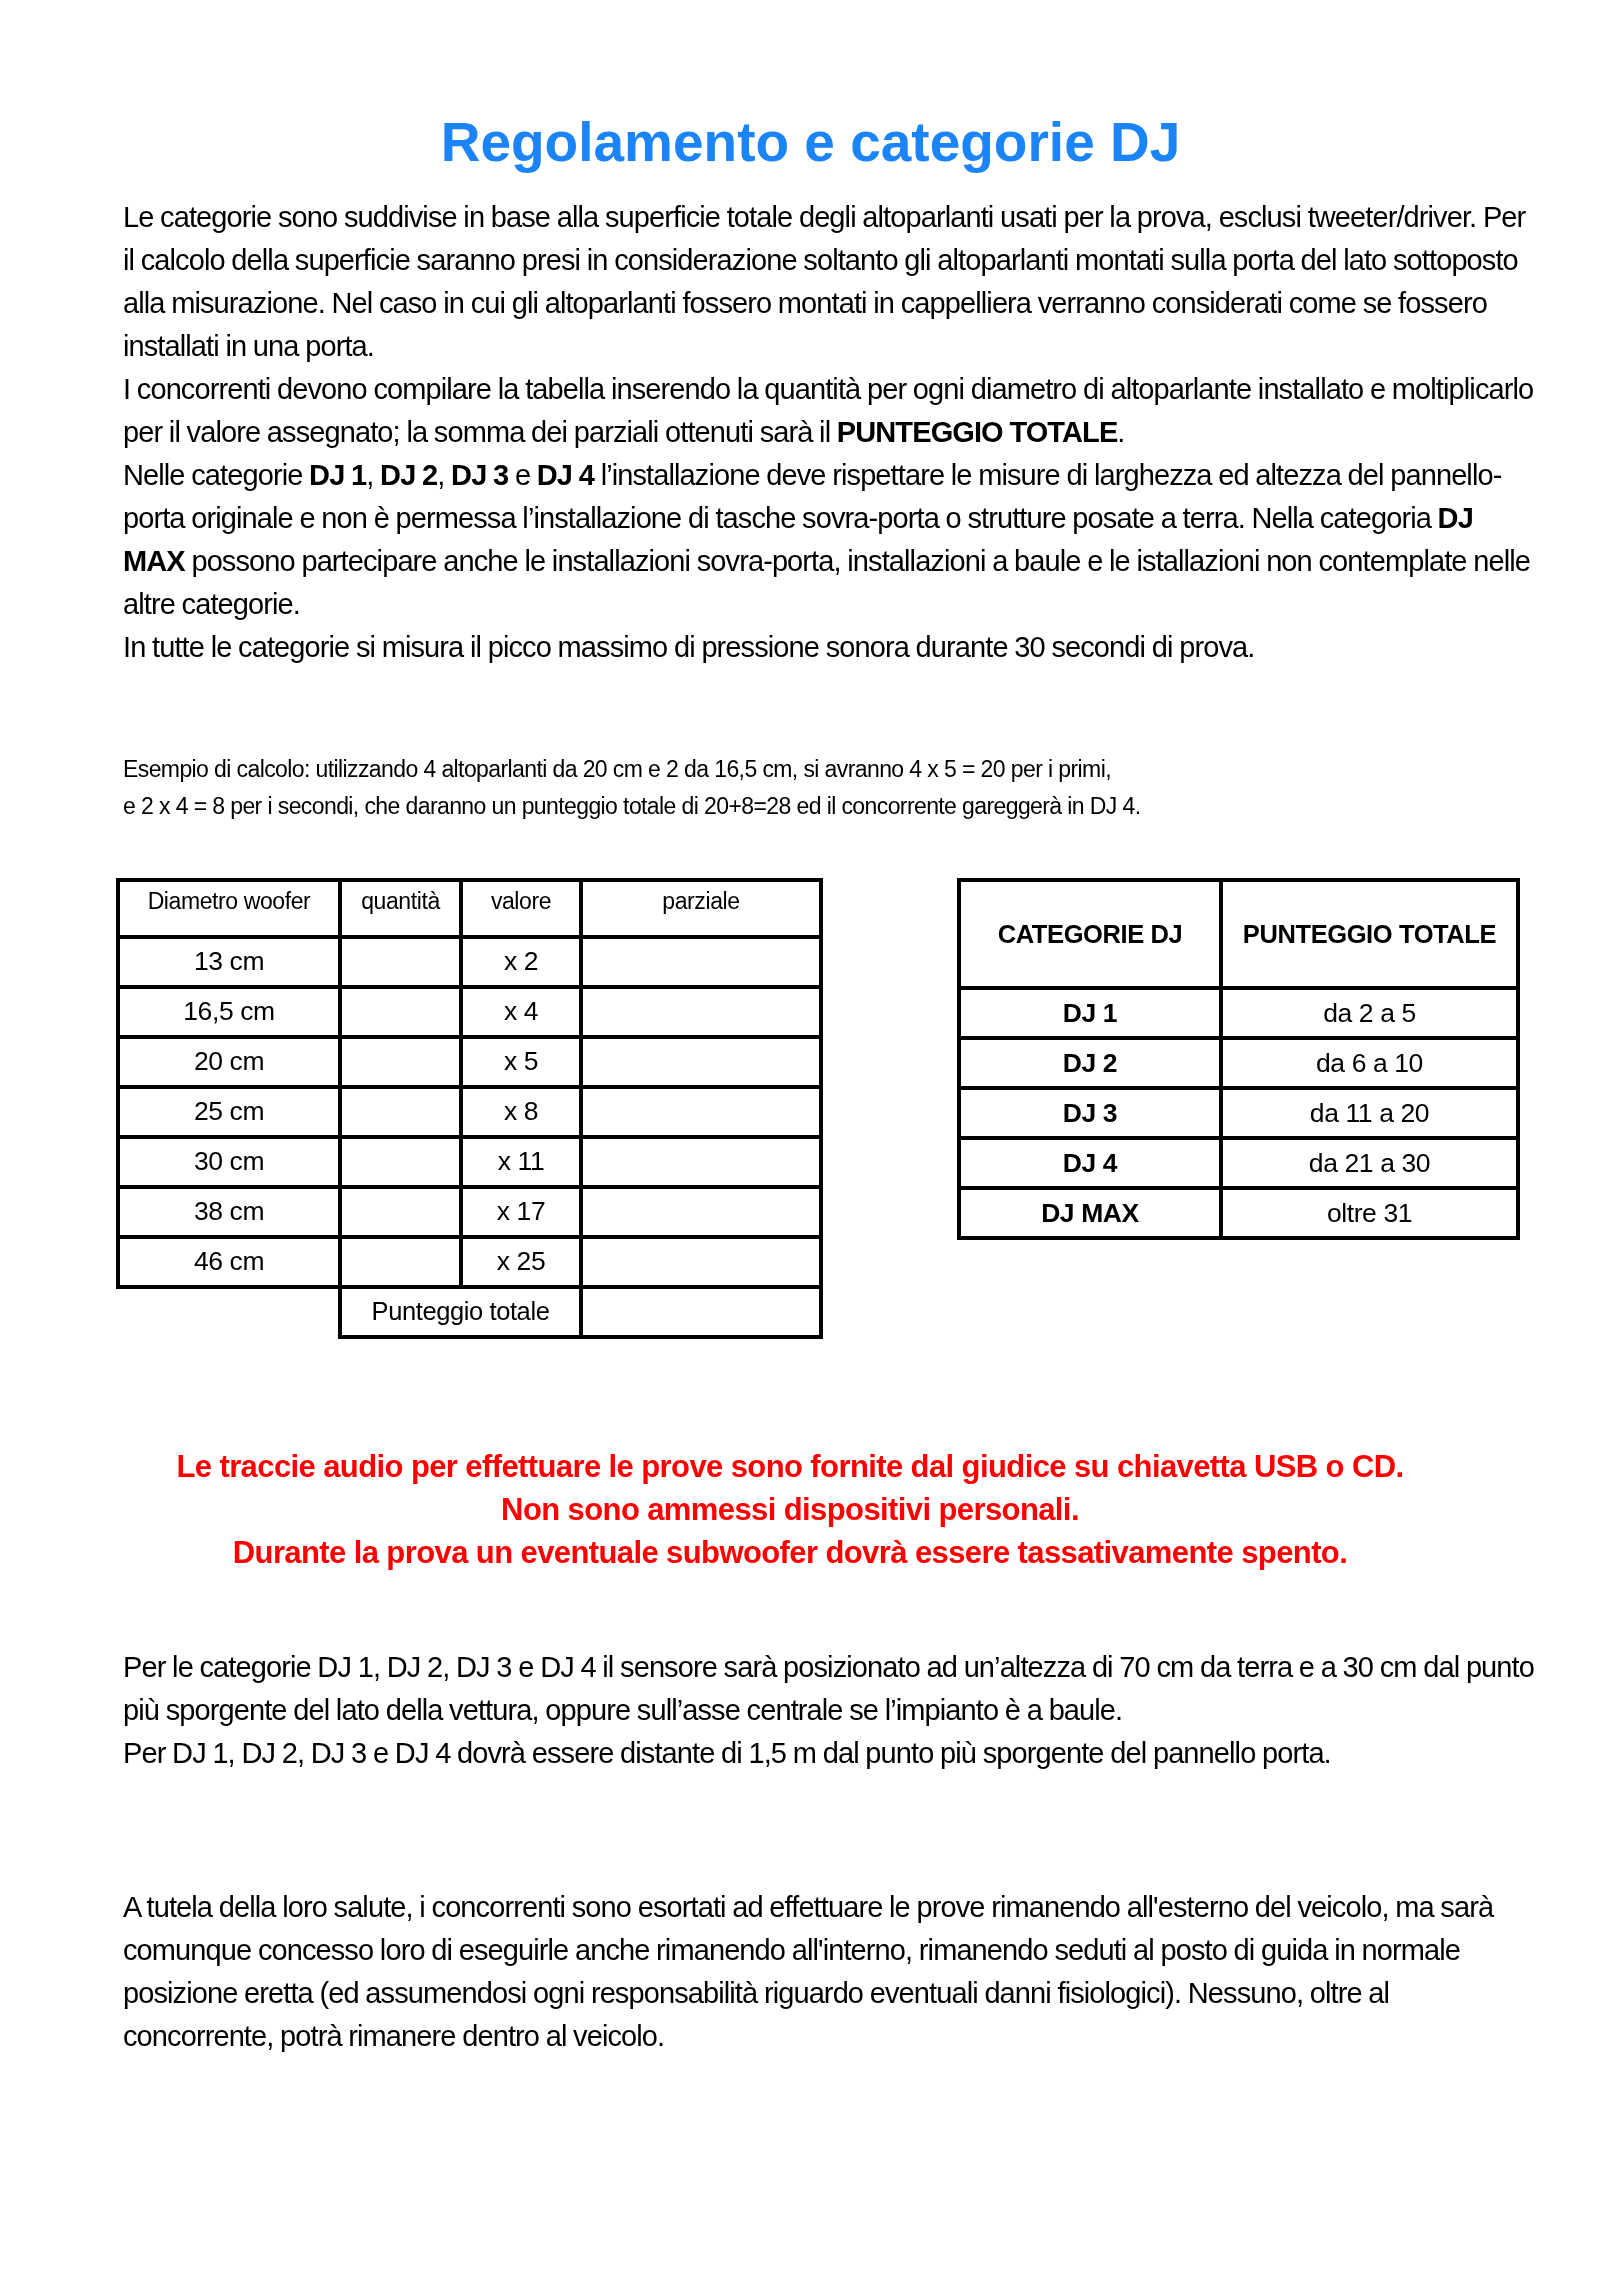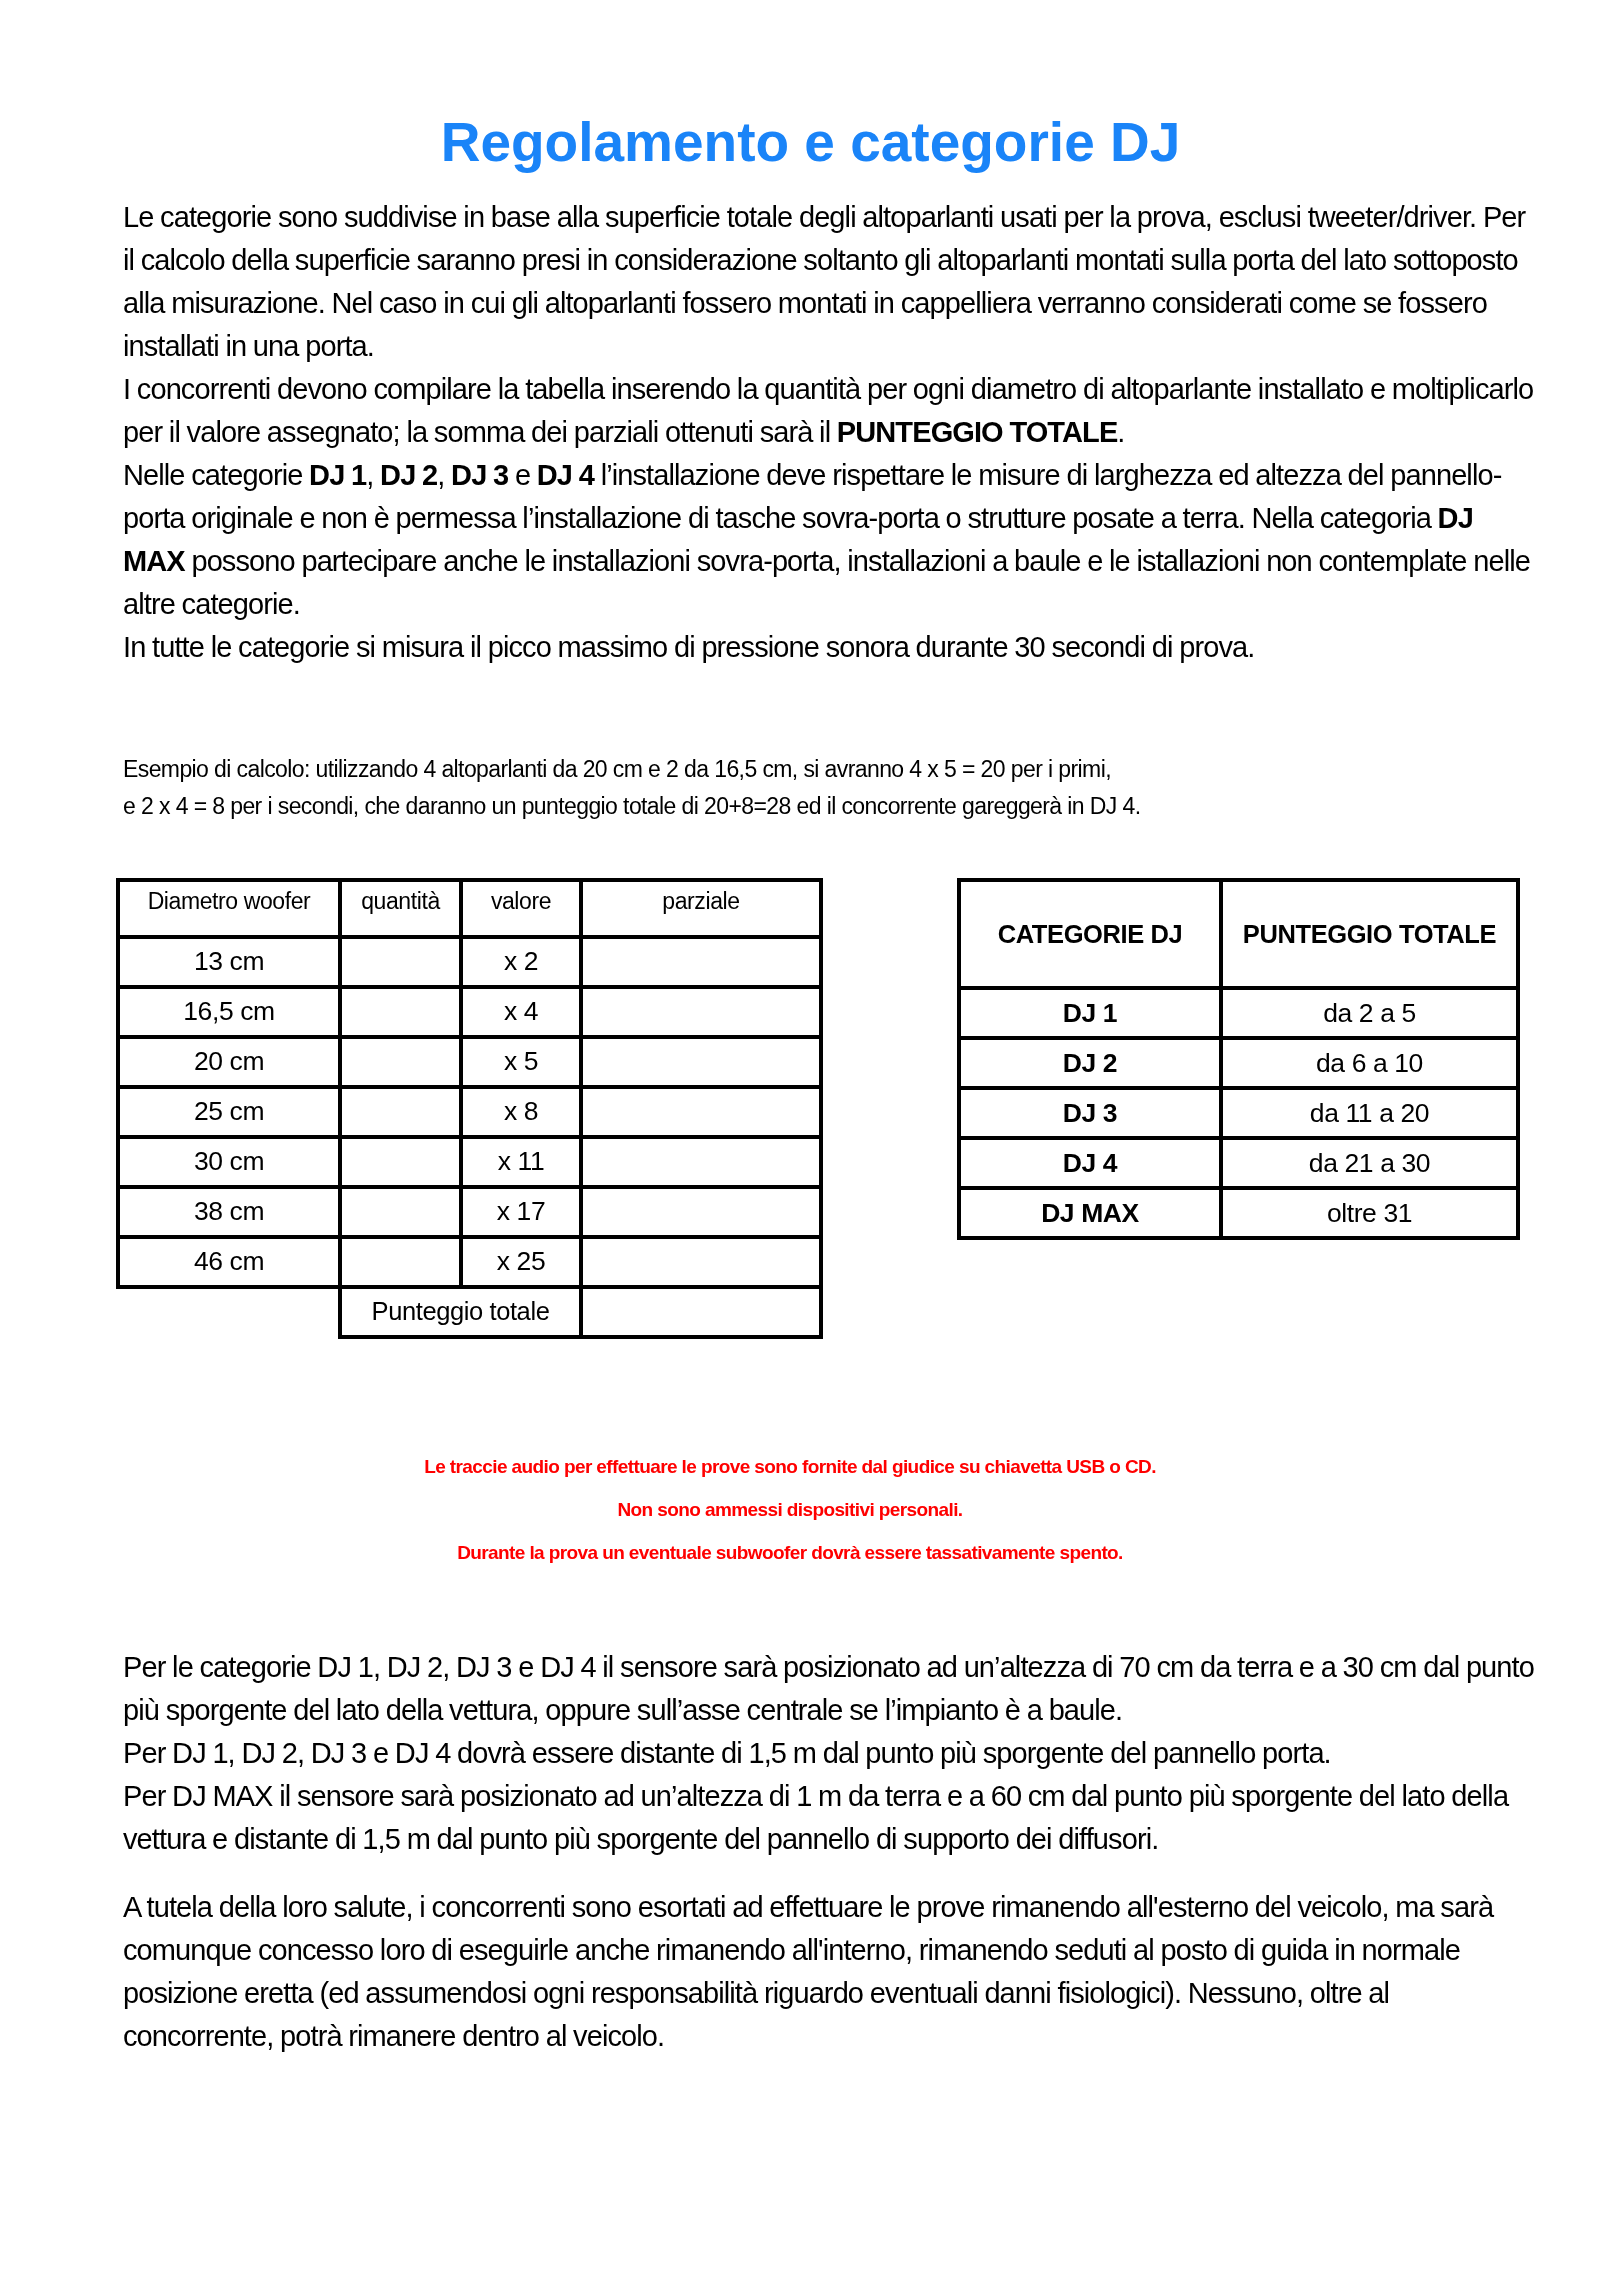--- a/index.html
+++ b/index.html
@@ -7,21 +7,21 @@
          font-family:"Liberation Sans", sans-serif; color:#000; }
   .title { position:absolute; left:0; top:110px; width:1621px; text-align:center;
            font-family:"Liberation Sans", sans-serif; font-weight:bold; font-size:55px;
            color:#1a84f8; letter-spacing:0px; }
   .para { position:absolute; left:123px; width:1411px; font-size:29px; line-height:43px;
           font-family:"Liberation Sans", sans-serif; letter-spacing:-0.9px; word-spacing:-0.5px; }
   .para b { font-weight:bold; }
   .example { position:absolute; left:123px; width:1411px; font-size:23px; line-height:37px;
              letter-spacing:-0.6px; }
   .red { position:absolute; left:0; width:1580px; text-align:center; color:#ff0000;
-         font-weight:bold; font-size:19px; line-height:43px; letter-spacing:-0.6px; }
+         font-weight:bold; font-size:31px; line-height:43px; letter-spacing:-0.6px; }
   table { border-collapse:collapse; position:absolute; table-layout:fixed; }
   td { border:4.9px solid #000; padding:0; text-align:center; vertical-align:middle;
        font-size:26.5px; letter-spacing:-0.4px; }
   #score-table { left:116px; top:878px; }
   #score-table td { height:46px; }
   #score-table .hdr td { font-weight:normal; font-size:23px; height:47px; vertical-align:top; padding-top:5.9px; }
   #score-table .bold { font-weight:normal; }
   #score-table .blank { border:none; }
   #cat-table { left:957px; top:878px; }
   #cat-table td { height:46px; }
@@ -144,17 +144,16 @@
 
 <div class="red" style="top:1445px;">
   <div>Le traccie audio per effettuare le prove sono fornite dal giudice su chiavetta USB o CD.</div>
   <div>Non sono ammessi dispositivi personali.</div>
   <div>Durante la prova un eventuale subwoofer dovrà essere tassativamente spento.</div>
 </div>
 
 <div class="para" style="top:1629px;margin-top:17px;">
   <span>Per le categorie DJ 1, DJ 2, DJ 3 e DJ 4 il sensore sarà posizionato ad un’altezza di 70 cm da terra e a 30 cm dal punto più sporgente del lato della vettura, oppure sull’asse centrale se l’impianto è a baule.</span><br>
   <span>Per DJ 1, DJ 2, DJ 3 e DJ 4 dovrà essere distante di 1,5 m dal punto più sporgente del pannello porta.</span><br>
-  <span>Per DJ MAX il sensore sarà posizionato ad un’altezza di 1 m da terra e a 60 cm dal punto più sporgente del lato della vettura e distante di 1,5 m dal punto più sporgente del pannello di supporto dei diffusori.</span>
 </div>
 
 <div class="para" style="top:1886px;">A tutela della loro salute, i concorrenti sono esortati ad effettuare le prove rimanendo all'esterno del veicolo, ma sarà comunque concesso loro di eseguirle anche rimanendo all'interno, rimanendo seduti al posto di guida in normale posizione eretta (ed assumendosi ogni responsabilità riguardo eventuali danni fisiologici). Nessuno, oltre al concorrente, potrà rimanere dentro al veicolo.</div>
 
 
 </body></html>

